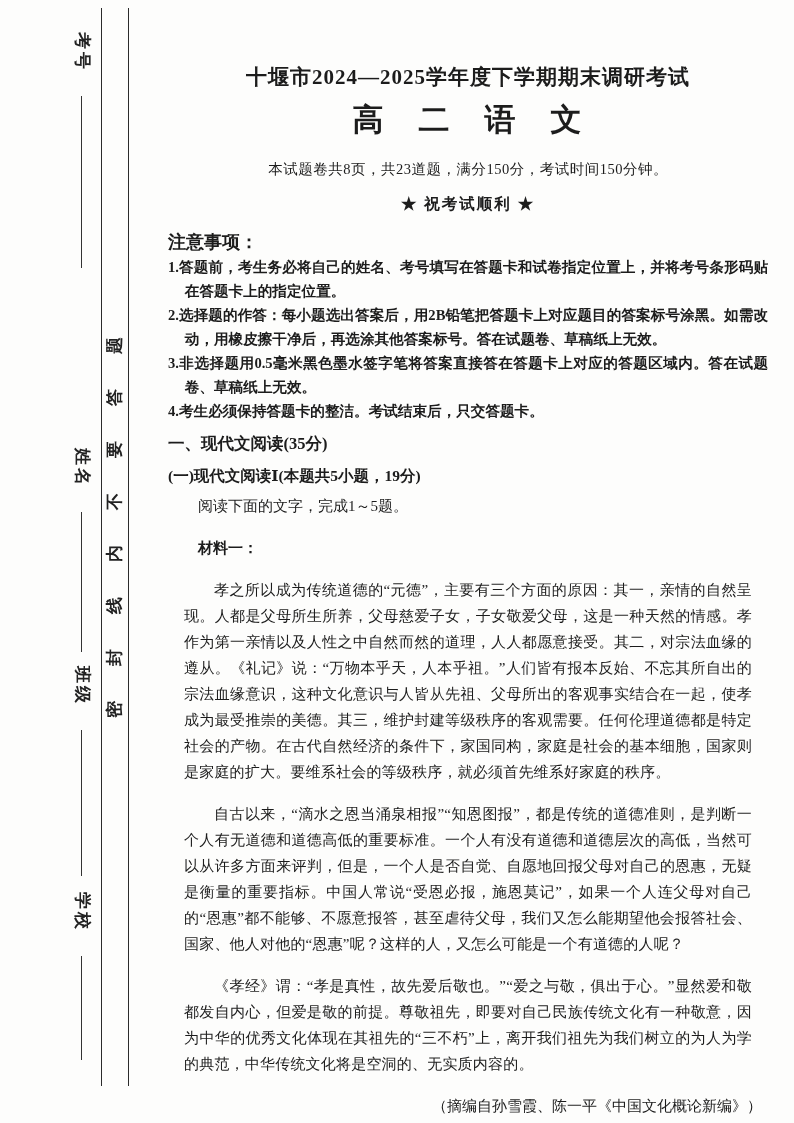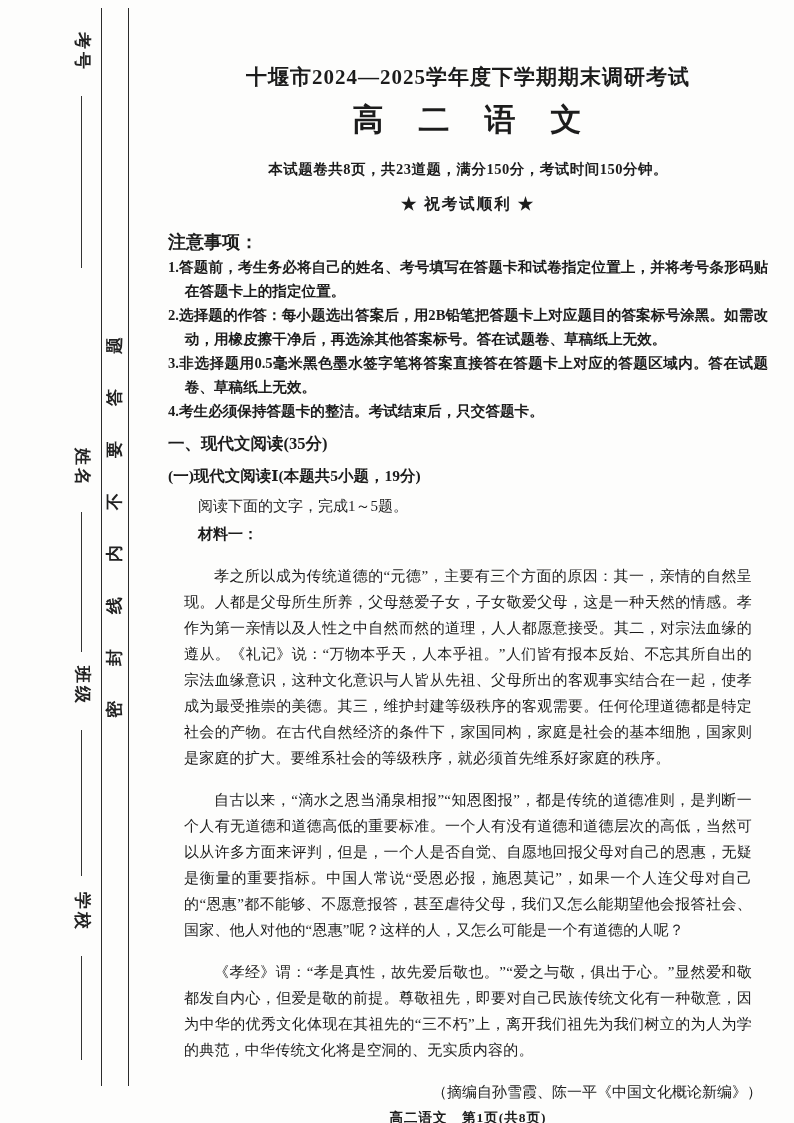--- a/index.html
+++ b/index.html
@@ -62,21 +62,21 @@
   .exam-title {
     margin: 0; text-align: center;
     font-size: 21px; font-weight: 700; line-height: 30px; letter-spacing: 1px;
   }
   .subject-title {
     margin: 8px 0 16px 0; text-align: center;
     font-size: 31px; font-weight: 700; line-height: 40px; letter-spacing: 2px;
   }
   .info-line {
     margin-top: 12px; text-align: center;
-    font-size: 14.5px; font-weight: 700; letter-spacing: 0.5px;
+    font-size: 14.5px; font-weight: 400; letter-spacing: 0.5px;
   }
   .wish-line {
     margin-top: 9px; text-align: center;
     font-size: 15.5px; font-weight: 700; letter-spacing: 2px;
   }
   .notice-heading {
     margin-top: 12px; font-weight: 700; font-size: 18px;
   }
   .notice-item {
     font-size: 14.6px; font-weight: 600; line-height: 24px;
@@ -86,21 +86,21 @@
   .section-heading {
     margin-top: 8px; font-size: 16.5px; font-weight: 700;
   }
   .subsection-heading {
     margin-top: 6px; font-size: 15.5px; font-weight: 700;
   }
   .instruction {
     margin-top: 4px; text-indent: 2em;
   }
   .material-label {
-    margin-top: 2px; text-indent: 2em; font-weight: 700;
+    margin-top: 16px; text-indent: 2em; font-weight: 700;
   }
   .para {
     margin: 16px; text-indent: 2em; text-align: justify;
     letter-spacing: 0.2px;
   }
   .attribution {
     margin-top: 2px; text-align: right; padding-right: 6px;
   }
   .page-footer {
     text-align: center;

